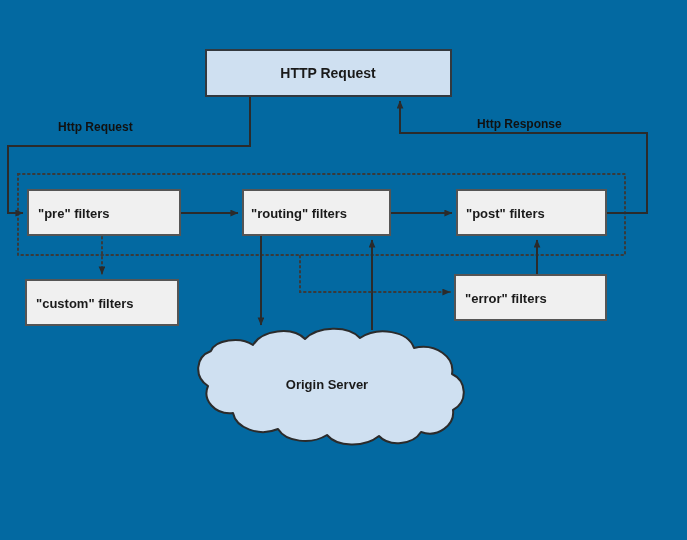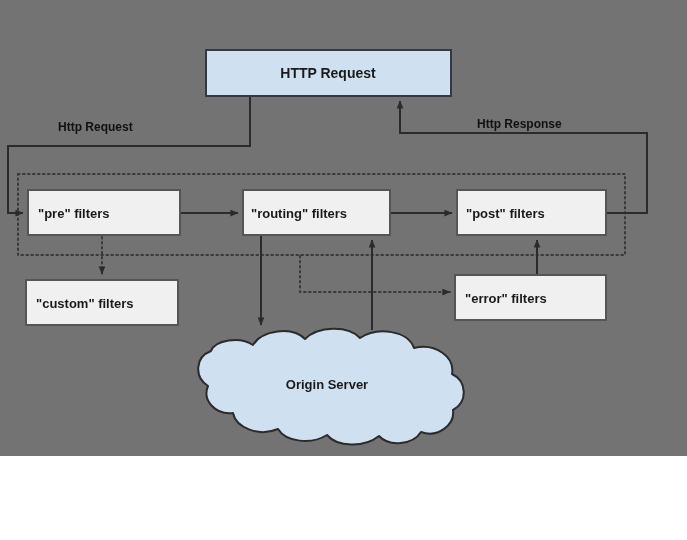--- a/index.html
+++ b/index.html
@@ -6,22 +6,22 @@
     margin: 0;
     padding: 0;
     background: #ffffff;
   }
   body {
     font-family: "Liberation Sans", sans-serif;
   }
   #diagram-root {
     position: relative;
     width: 687px;
-    height: 456px;
-    background: #737373;
+    height: 540px;
+    background: #0369a1;
     overflow: hidden;
   }
   #diagram-svg {
     position: absolute;
     left: 0;
     top: 0;
     width: 687px;
     height: 540px;
   }
   .node-label {

